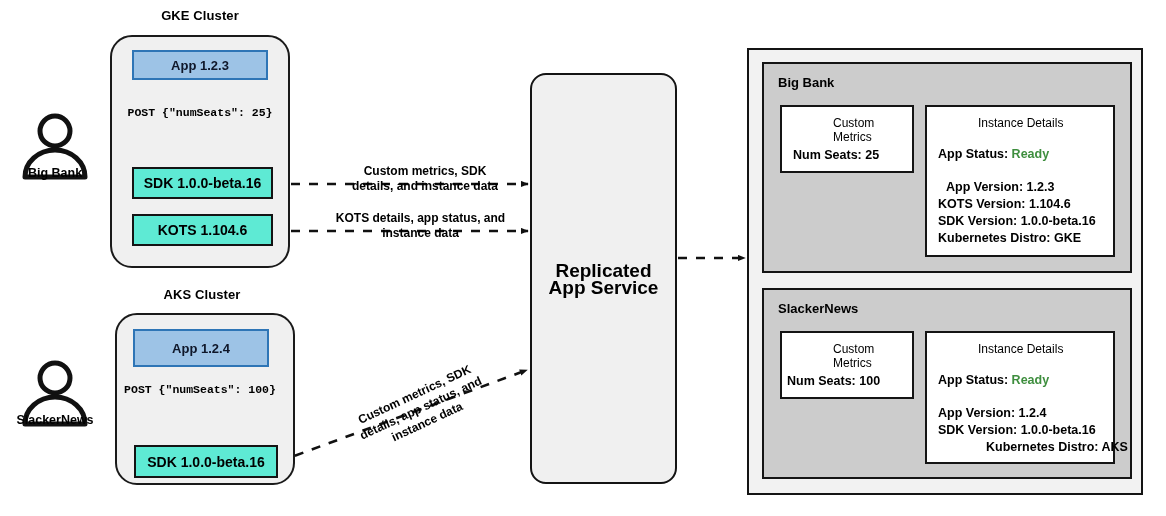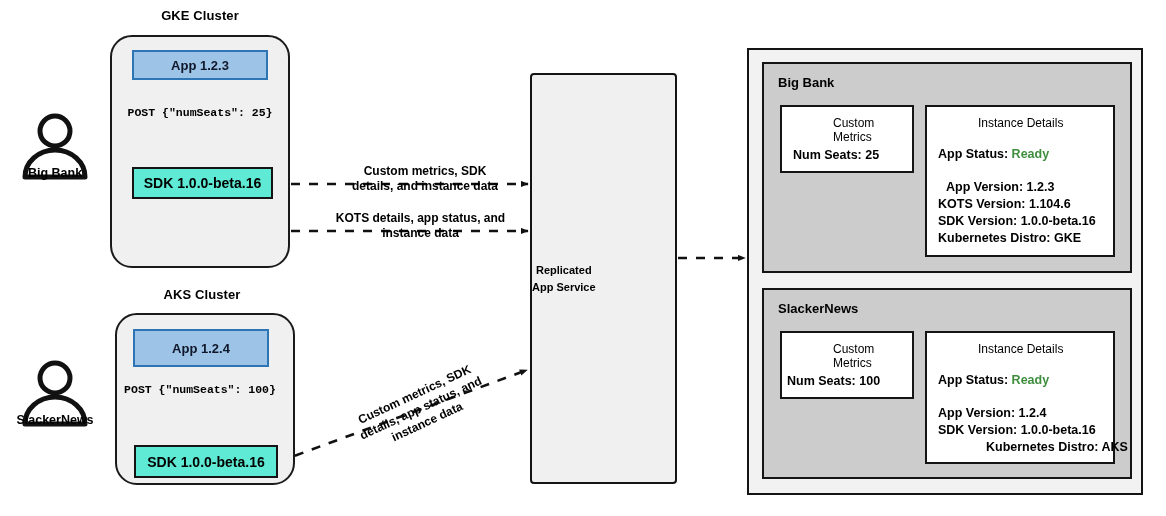--- a/index.html
+++ b/index.html
@@ -100,26 +100,27 @@
     text-align: center;
     color: #000;
     transform-origin: 50% 50%;
     transform: rotate(-25deg);
   }
 
   
   .service-box {
     background: #F0F0F0;
     border: 2.5px solid #141414;
-    border-radius: 4px;
+    border-radius: 16px;
     box-sizing: border-box;
     display: flex;
     align-items: center;
-    text-align: center;
-    font-size: 11px;
+    justify-content: center;
+    text-align: center;
+    font-size: 19px;
     font-weight: bold;
     line-height: 17px;
   }
 
   
   .platform-box {
     background: #F2F2F2;
     border: 2.5px solid #141414;
     box-sizing: border-box;
   }
@@ -191,20 +192,21 @@
   <div class="abs actor-label" style="left:0px; top:413px; width:110px;">SlackerNews</div>
 
   <div class="abs cluster-shell" style="left:110px; top:35px; width:180px; height:233px;"></div>
 
   <div class="abs app-box" style="left:132px; top:50px; width:136px; height:30px;">App 1.2.3</div>
 
   <div class="abs post-label" style="left:110px; top:106px; width:180px;">POST {"numSeats": 25}</div>
 
   <div class="abs comp-box" style="left:132px; top:167px; width:141px; height:32px;">SDK 1.0.0-beta.16</div>
 
+  <div class="abs comp-box" style="left:132px; top:214px; width:141px; height:32px;">KOTS 1.104.6</div>
 
   <div class="abs cluster-shell" style="left:115px; top:313px; width:180px; height:172px;"></div>
 
   <div class="abs app-box" style="left:133px; top:329px; width:136px; height:38px;">App 1.2.4</div>
 
   <div class="abs post-label" style="left:110px; top:383px; width:180px;">POST {"numSeats": 100}</div>
 
   <div class="abs comp-box" style="left:134px; top:445px; width:144px; height:33px;">SDK 1.0.0-beta.16</div>
 
   <div class="abs edge-label" style="left:330px; top:164px; width:190px;">

